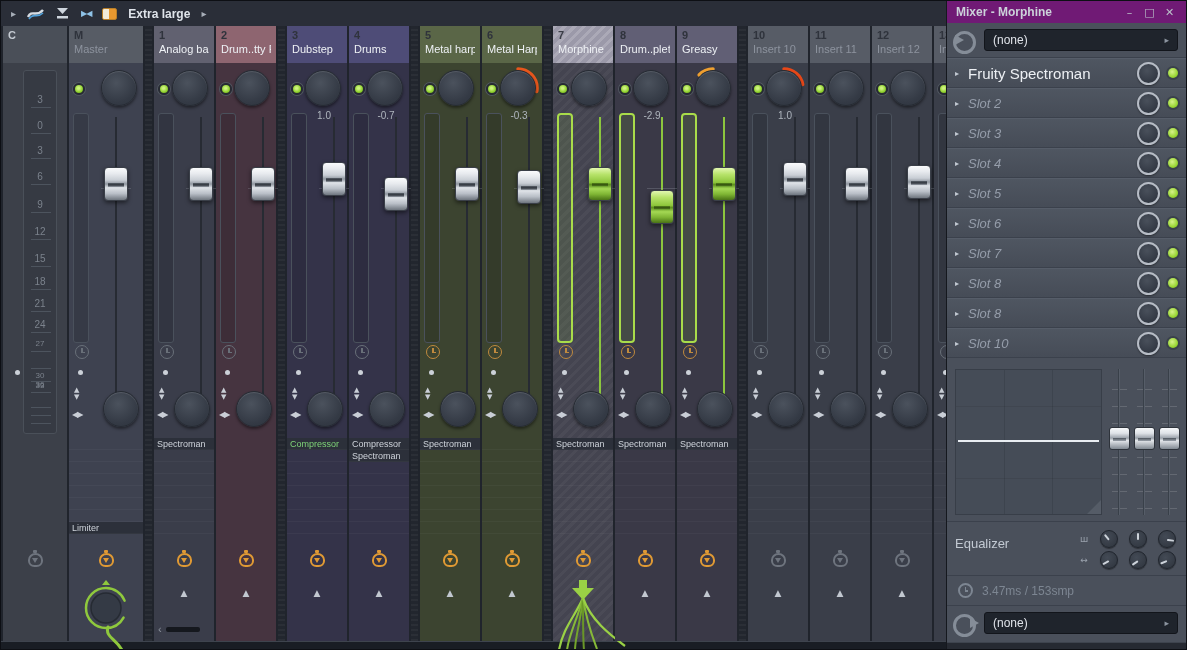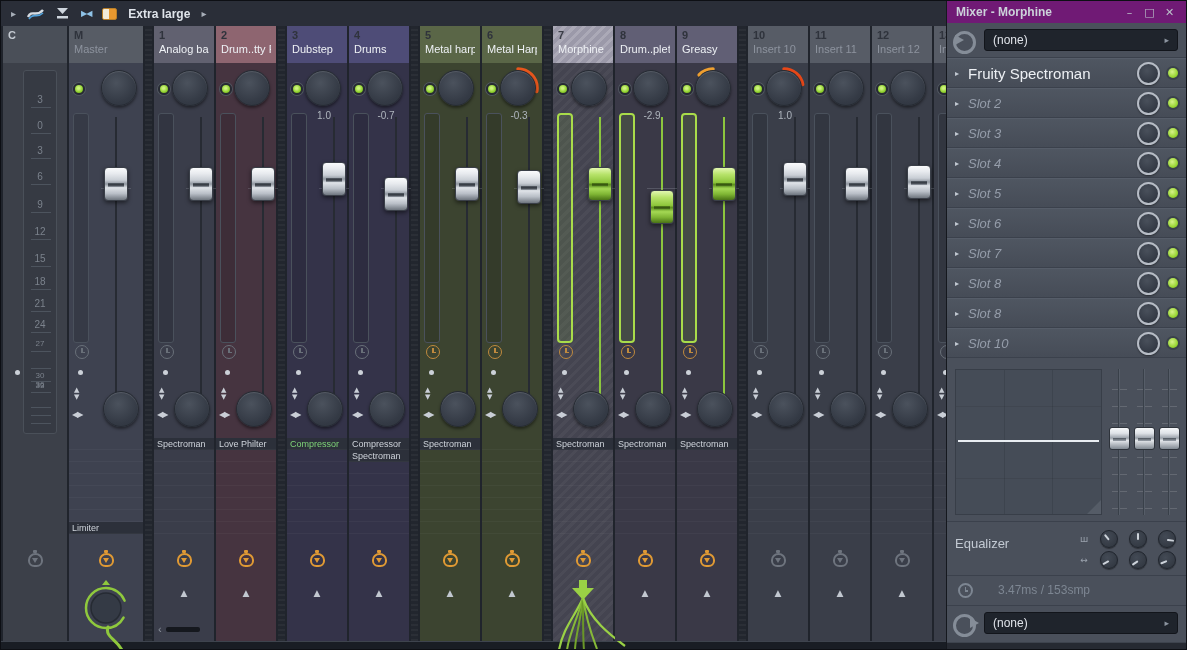--- a/index.html
+++ b/index.html
@@ -168,21 +168,21 @@
   .eqlabel-row { display:flex; align-items:flex-start; padding:8px 8px 6px; border-bottom:1px solid #3b414c; flex:none; }
   .eqlabel { flex:1; font-size:13px; color:#c3cad3; padding-top:6px; }
   .mini-knobs { display:grid; grid-template-columns:14px repeat(3,22px); gap:3px 7px; align-items:center; justify-items:center; }
   .mkicon { font-size:9px; color:#9aa2ad; font-family:"DejaVu Sans",sans-serif; }
   .mknob { width:18px; height:18px; border-radius:50%; position:relative;
            background:radial-gradient(circle at 40% 35%, #434a55, #2e343d); border:1px solid #20252d;
            box-shadow:0 1px 1px rgba(0,0,0,.4); }
   .mknob i { position:absolute; left:7px; top:2px; width:2px; height:7px; background:#cdd3da;
            border-radius:1px; transform-origin:1px 7px; }
 
-  .latrow { display:flex; align-items:flex-start; gap:25px; padding:7px 11px; border-bottom:1px solid #3b414c;
+  .latrow { display:flex; align-items:center; gap:9px; padding:7px 11px; border-bottom:1px solid #3b414c;
             color:#7d8692; flex:none; }
   .lclock { width:15px; height:15px; border:2px solid #7d8692; border-radius:50%; position:relative; flex:none; }
   .lclock::after { content:""; position:absolute; left:4.5px; top:2px; width:1.5px; height:4px; background:#7d8692; }
   .lclock::before{ content:""; position:absolute; left:4.5px; top:5px; width:3.5px; height:1.5px; background:#7d8692; }
   .lattext { font-size:12px; color:#7d8692; }
   .pfoot { flex:1; background:#262a32; border-top:1px solid #3e444e; margin-top:2px; }
 </style>
 </head>
 <body>
 
@@ -369,30 +369,20 @@
         <div class="track"></div>
         <div class="unity"></div>
         <div class="handle" style="top: 50.4px;"></div>
       </div>
       <span class="clock gray"></span>
       <span class="dot"></span>
       <span class="ud">▲<br>▼</span>
       <span class="lr">◀▶</span>
       <span class="sep-knob"></span>
     </div>
-    <div class="labels">
-          <div class="plab on">Love Philter</div>
-          <div class="plab"></div>
-          <div class="plab"></div>
-          <div class="plab"></div>
-          <div class="plab"></div>
-          <div class="plab"></div>
-          <div class="plab"></div>
-          <div class="plab"></div>
-        </div>
     <div class="foot">
       <span class="lamp orange">
             <i></i>
           </span>
       <div class="bslot">
             <span class="btri">▲</span>
           </div>
     </div>
   </div>
       <div class="groove"></div>

